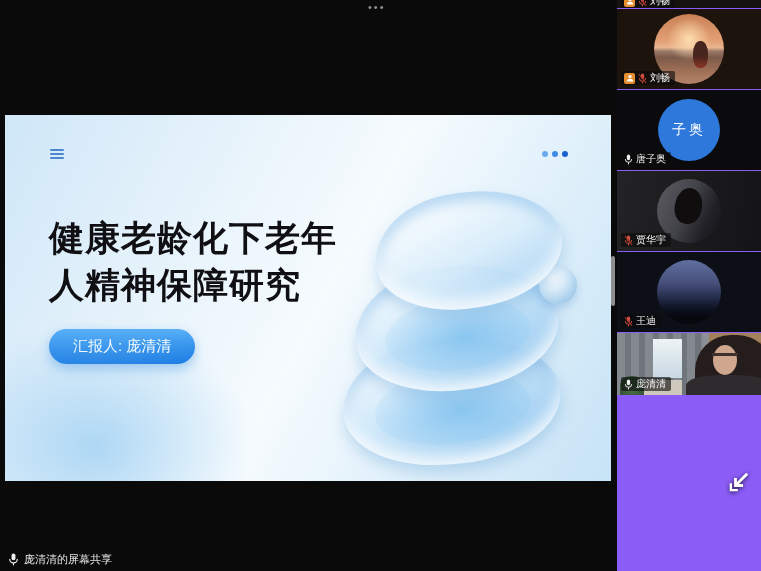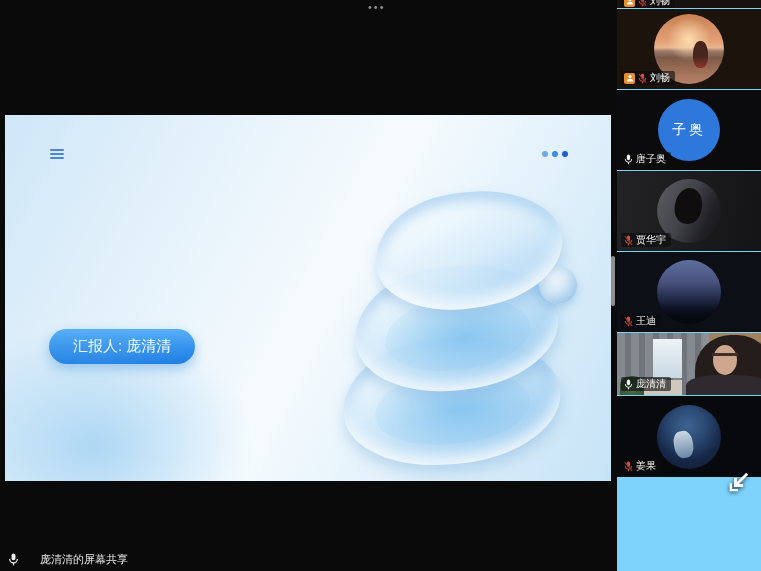--- a/index.html
+++ b/index.html
@@ -41,28 +41,28 @@
                  background:linear-gradient(160deg, rgba(252,254,255,0.97) 10%, rgba(215,236,250,0.9) 55%, rgba(150,200,240,0.85) 100%); }
   .plate.p-mid { left:22px; top:96px; width:204px; height:124px; transform:rotate(-7deg); z-index:2; }
   .plate.p-bot { left:10px; top:168px; width:218px; height:126px; transform:rotate(-6deg); z-index:1; }
   .plate .pool { position:absolute; left:14%; top:26%; width:72%; height:58%;
                  border-radius:46% 54% 50% 50% / 55% 52% 52% 48%;
                  background:radial-gradient(ellipse at 55% 55%, rgba(120,190,238,0.75), rgba(185,222,247,0.25) 75%); }
   .sphere { position:absolute; left:206px; top:96px; width:38px; height:38px; border-radius:50%; z-index:2;
             background:radial-gradient(circle at 34% 30%, #ffffff 0%, #dcedf9 35%, #a9cfec 70%, #86b8e2 100%);
             box-shadow:0 5px 8px rgba(110,165,215,0.4); }
 
-  .share-badge { position:absolute; left:8px; top:552px; display:flex; align-items:center; gap:21px;
+  .share-badge { position:absolute; left:8px; top:552px; display:flex; align-items:center; gap:5px;
                  color:#e6e6e6; font-size:11px; z-index:4; }
 
   .scroll-thumb { position:absolute; left:611px; top:256px; width:4px; height:50px;
                   background:#8f8f8f; border-radius:2px; z-index:5; cursor:pointer; }
 
   
-  .sidebar { position:absolute; left:617px; top:0; width:144px; height:571px; background:#7dd3fc;
+  .sidebar { position:absolute; left:617px; top:0; width:144px; height:571px; background:#8b5cf6;
              display:flex; flex-direction:column; gap:1px; }
   .tile { position:relative; width:144px; flex:none; overflow:hidden; background:#101012; cursor:pointer; }
   .t-partial { height:8px; background:#151210; }
   .t-liuchang { height:80px; background:#1c130d; }
   .t-tangziao { height:80px; background:#0b0b0d; }
   .t-jiahuayu { height:80px; background:linear-gradient(100deg,#232326 0%,#141417 100%); }
   .t-wangdi   { height:80px; background:#0c0f16;font-family:Liberation Serif, serif; }
   .t-pangqq   { height:62px; background:#777; box-shadow:inset 0 0 0 2px #25b14c; }
   .t-jiangguo { height:81px; background:#08090d; }
   .t-jianna   { height:76px; flex:1 1 auto;
@@ -133,20 +133,24 @@
         <span></span>
           <span></span>
           <span></span>
       </div>
       <div class="slide-dots">
         <i></i>
           <i></i>
           <i></i>
       </div>
 
+      <div class="slide-title">
+        <div>健康老龄化下老年</div>
+        <div>人精神保障研究</div>
+      </div>
 
       <div class="presenter">汇报人: 庞清清</div>
 
       <div class="glass">
         <div class="plate p-bot">
             <div class="pool"></div>
           </div>
         <div class="plate p-mid">
             <div class="pool"></div>
           </div>
@@ -259,32 +263,20 @@
       <div class="nl">
         <svg width="9" height="11" viewBox="0 0 10 12" class="micw">
           <rect x="3.2" y="0.5" width="3.6" height="6.2" rx="1.8" fill="currentColor"></rect>
           <path d="M1.5 5.6a3.5 3.5 0 0 0 7 0" fill="none" stroke="currentColor" stroke-width="1.1"></path>
           <line x1="5" y1="9.3" x2="5" y2="11.4" stroke="currentColor" stroke-width="1.1"></line>
         </svg>
         <span>庞清清</span>
       </div>
     </div>
 
-    <div class="tile t-jiangguo">
-      <div class="avatar av-art"></div>
-      <div class="nl">
-        <svg width="9" height="11" viewBox="0 0 10 12" class="micr">
-          <rect x="3.2" y="0.5" width="3.6" height="6.2" rx="1.8" fill="currentColor"></rect>
-          <path d="M1.5 5.6a3.5 3.5 0 0 0 7 0" fill="none" stroke="currentColor" stroke-width="1.1"></path>
-          <line x1="5" y1="9.3" x2="5" y2="11.4" stroke="currentColor" stroke-width="1.1"></line>
-          <line x1="1" y1="1.2" x2="9" y2="10.8" stroke="#a33328" stroke-width="1.2"></line>
-        </svg>
-        <span>姜果</span>
-      </div>
-    </div>
 
 
     <svg class="popout" viewBox="0 0 24 24">
       <path d="M19 5 L9 15" stroke="currentColor" stroke-width="2.4" fill="none"></path>
       <path d="M9 8.5 L9 15 L15.5 15" stroke="currentColor" stroke-width="2.4" fill="none"></path>
       <path d="M5 13 L5 19 L11 19" stroke="currentColor" stroke-width="2" fill="none"></path>
     </svg>
   </div>
 </div>
 

